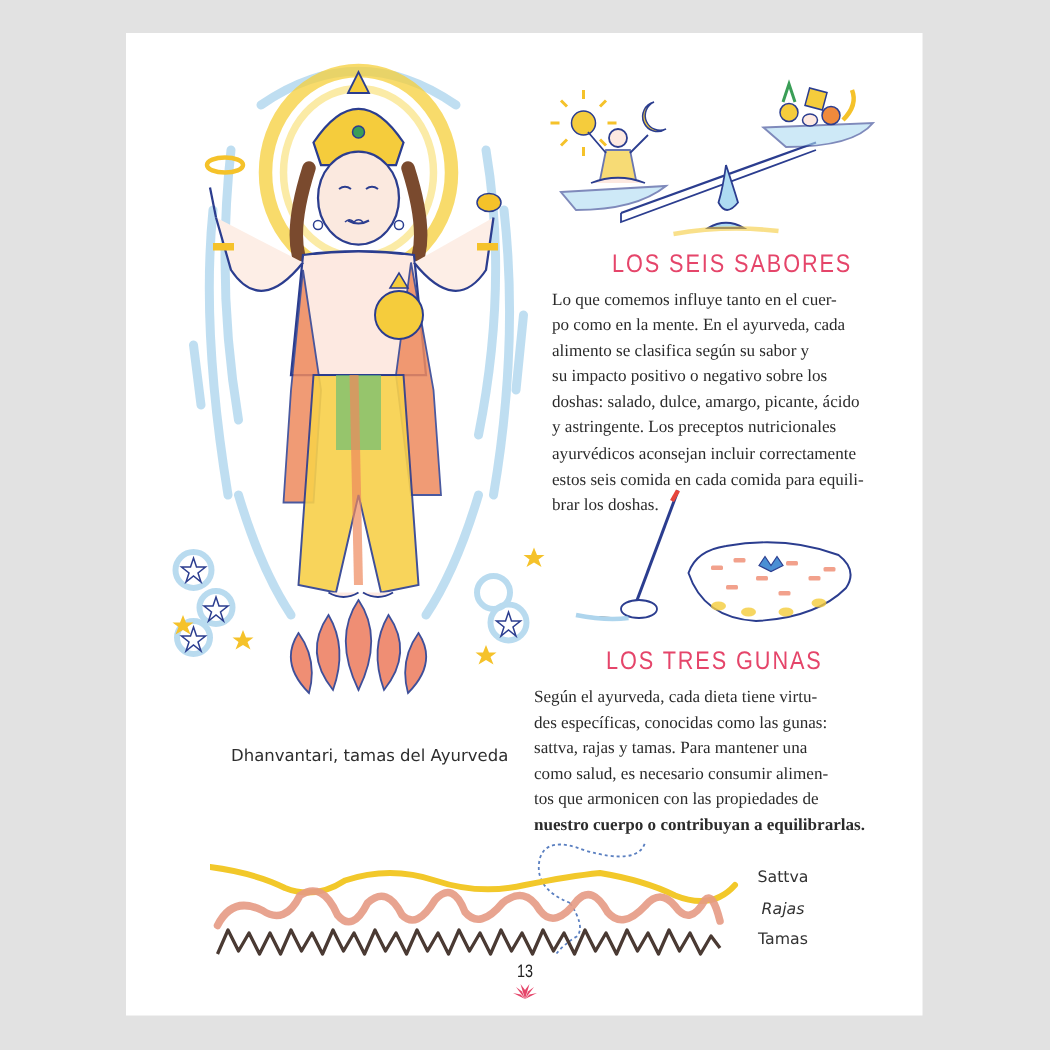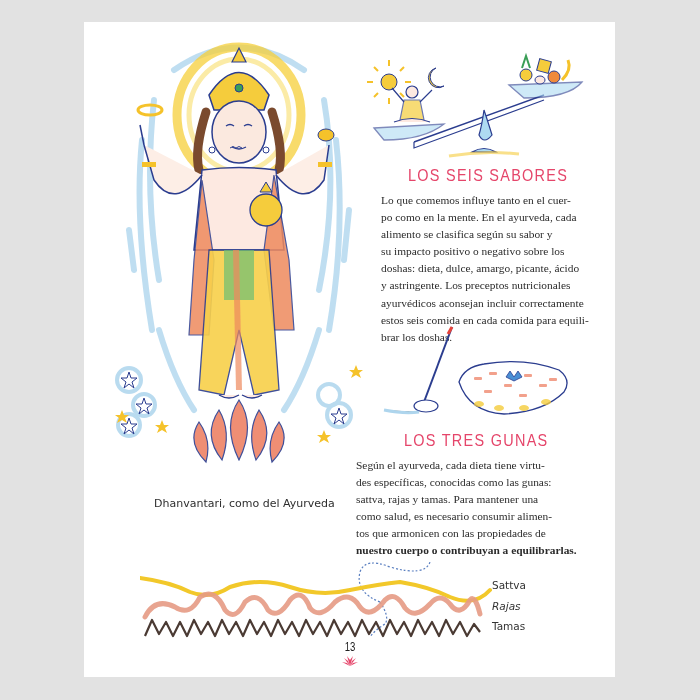--- a/index.html
+++ b/index.html
@@ -41,21 +41,21 @@
       font-family: "DejaVu Sans", sans-serif;
       font-size: 11px;
       color: #2e2e2e;
       white-space: nowrap;
     }
     .guna-label {
       position: absolute;
       font-family: "DejaVu Sans", sans-serif;
       font-size: 10.5px;
       color: #333;
-      text-align: left;
+      text-align: center;
       width: 60px;
     }
     .page-number {
       position: absolute;
       font-family: "Liberation Sans", sans-serif;
       font-size: 12px;
       color: #222;
       width: 30px;
       text-align: center;
       transform: scaleX(0.8);
@@ -146,21 +146,21 @@
       <path d="M225 378 l2 6 6 0 -5 4 2 6 -5 -4 -5 4 2 -6 -5 -4 6 0z"></path>
     </g>
     <g fill="#f5c22a">
       <path d="M8 380 l2 5 5 0 -4 3 2 5 -5 -3 -5 3 2 -5 -4 -3 5 0z"></path>
       <path d="M242 335 l2 5 5 0 -4 3 2 5 -5 -3 -5 3 2 -5 -4 -3 5 0z"></path>
       <path d="M210 400 l2 5 5 0 -4 3 2 5 -5 -3 -5 3 2 -5 -4 -3 5 0z"></path>
       <path d="M48 390 l2 5 5 0 -4 3 2 5 -5 -3 -5 3 2 -5 -4 -3 5 0z"></path>
     </g>
   </svg>
 
-  <div class="caption" style="left:70px; top:475px;">Dhanvantari, como del Ayurveda</div>
+  <div class="caption" style="left:70px; top:475px;">Dhanvantari, tamas del Ayurveda</div>
 
   <svg class="abs" style="left:270px; top:28px;" width="240" height="110" viewBox="0 0 240 110">
 
     <circle cx="35" cy="32" r="8" fill="#f5cc3c" stroke="#2b3d8f" stroke-width="1"></circle>
     <g stroke="#f5c22a" stroke-width="2">
       <path d="M35 16 L35 10 M35 48 L35 54 M19 32 L13 32 M51 32 L57 32 M24 21 L20 17 M46 21 L50 17 M24 43 L20 47 M46 43 L50 47"></path>
     </g>
 
     <path d="M82 18 A10 10 0 1 0 90 36 A8 8 0 1 1 82 18 Z" fill="#f5cc3c" stroke="#2b3d8f" stroke-width="1"></path>
 
@@ -183,26 +183,26 @@
     <ellipse cx="186" cy="30" rx="5" ry="4" fill="#fde9e1" stroke="#2b3d8f" stroke-width="1"></ellipse>
     <path d="M208 30 Q218 20 214 10" stroke="#f5c22a" stroke-width="3" fill="none"></path>
 
     <path d="M130 60 Q135 75 138 85 Q130 95 125 85 Q128 75 130 60 Z" fill="#aedbf2" stroke="#2b3d8f" stroke-width="1.2"></path>
     <path d="M118 102 Q130 95 142 102 Z" fill="#aedbf2" stroke="#2b3d8f" stroke-width="1.2"></path>
     <path d="M95 106 Q130 100 165 104" stroke="#f5cc3c" stroke-width="3" opacity="0.6" fill="none"></path>
   </svg>
 
   <div class="heading" style="left:324px; top:144px;">LOS SEIS SABORES</div>
 
-  <div class="body-text" style="left:284px; top:170px; width:236px;margin-left:13px;">
+  <div class="body-text" style="left:284px; top:170px; width:236px;">
     <div>Lo que comemos influye tanto en el cuer-</div>
     <div>po como en la mente. En el ayurveda, cada</div>
     <div>alimento se clasifica según su sabor y</div>
     <div>su impacto positivo o negativo sobre los</div>
-    <div>doshas: dieta, dulce, amargo, picante, ácido</div>
+    <div>doshas: salado, dulce, amargo, picante, ácido</div>
     <div>y astringente. Los preceptos nutricionales</div>
     <div>ayurvédicos aconsejan incluir correctamente</div>
     <div>estos seis comida en cada comida para equili-</div>
     <div style="text-align:left;">brar los doshas.</div>
   </div>
 
   <svg class="abs" style="left:290px; top:300px;" width="230" height="100" viewBox="0 0 230 100">
     <path d="M78 5 L50 80" stroke="#2b3d8f" stroke-width="2"></path>
     <path d="M78 5 L74 12" stroke="#e7443b" stroke-width="3"></path>
     <ellipse cx="52" cy="84" rx="12" ry="6" fill="#ffffff" stroke="#2b3d8f" stroke-width="1.2"></ellipse>

